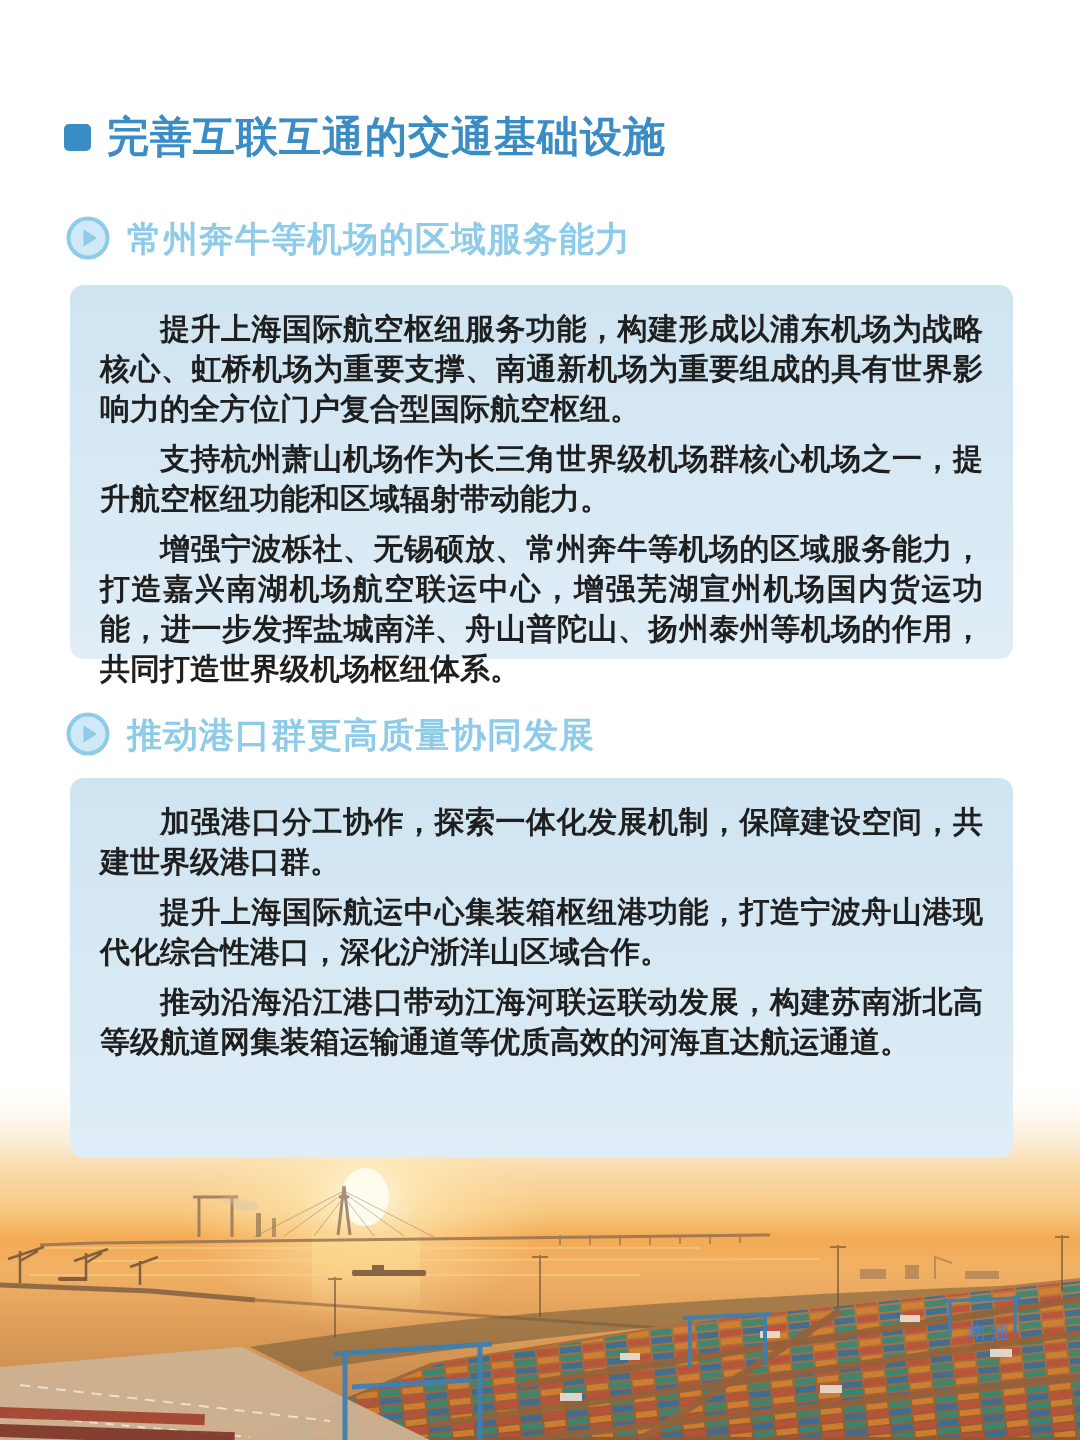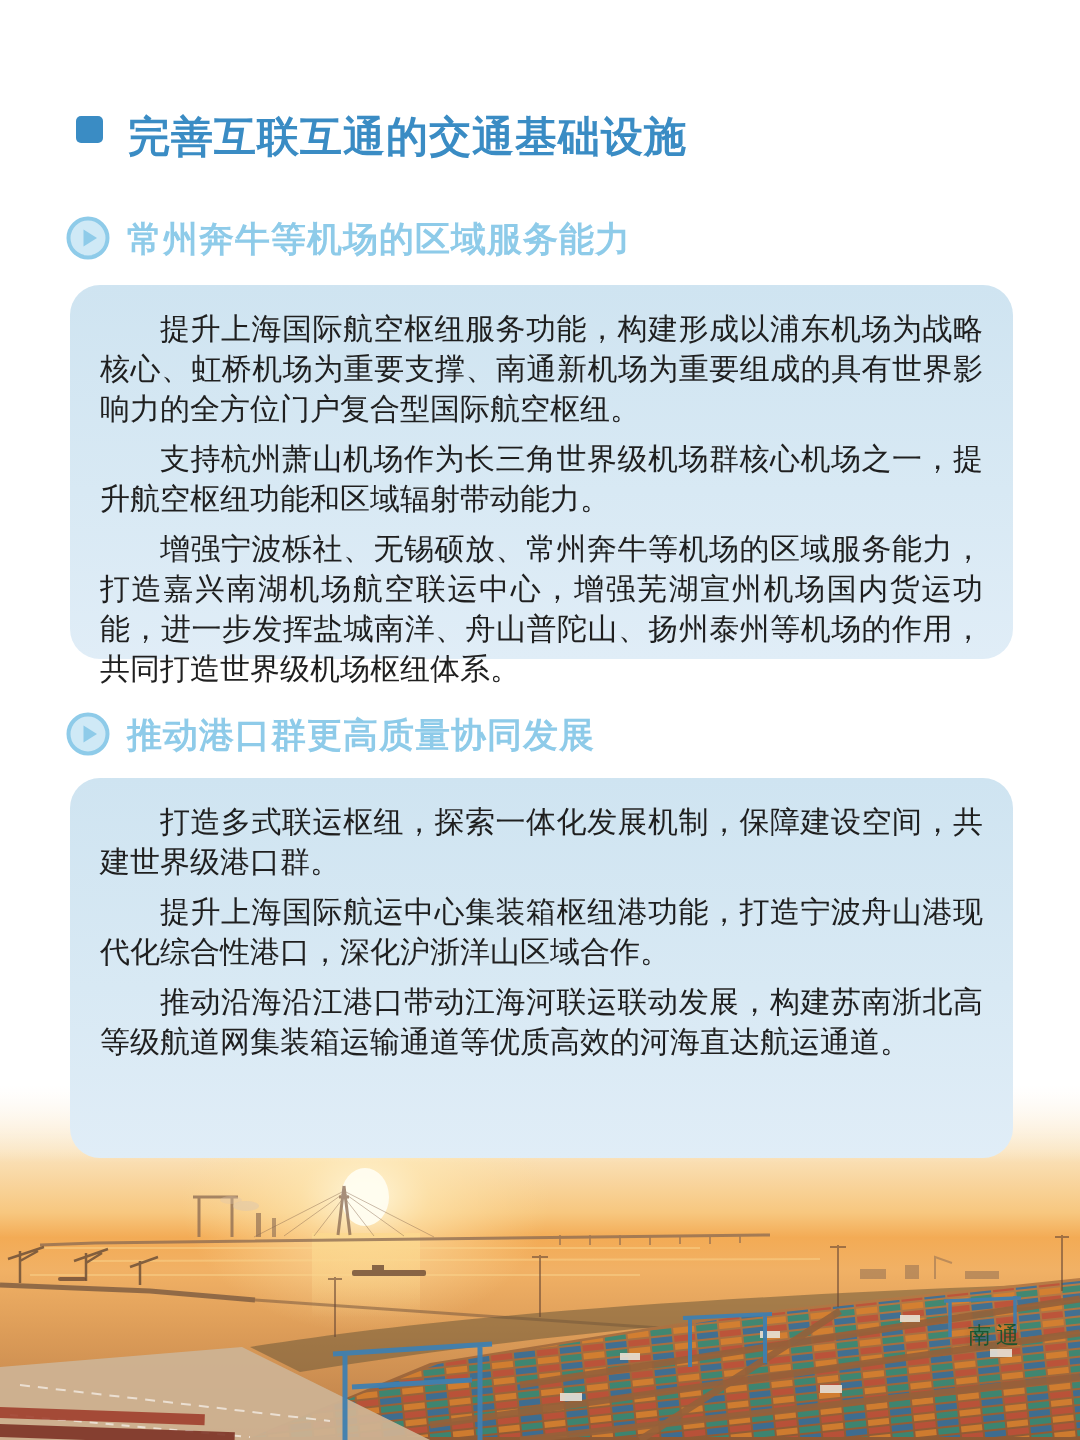--- a/index.html
+++ b/index.html
@@ -3,22 +3,22 @@
 <meta charset="utf-8">
 <style>
   html,body{margin:0;padding:0;}
   body{
     width:1080px;height:1440px;position:relative;background:#ffffff;
     font-family:"Liberation Sans","DejaVu Sans",sans-serif;
     overflow:hidden;
   }
   
   .page-title{
-    position:absolute;left:76px;top:116px;
-    display:flex;align-items:flex-start;gap:25px;
+    position:absolute;left:64px;top:116px;
+    display:flex;align-items:center;gap:16px;
   }
   .title-square{
     width:27px;height:27px;border-radius:5px;background:#3a8cc4;flex:0 0 auto;
   }
   .page-title .t{
     font-family:"Liberation Serif","DejaVu Serif",serif;
     font-size:42px;font-weight:700;color:#3a8cc4;letter-spacing:1px;
     line-height:1;white-space:nowrap;
   }
   .section-heading{
@@ -26,44 +26,44 @@
   }
   .section-heading .h{
     font-size:35px;font-weight:700;color:#8ecbe9;letter-spacing:1px;
     line-height:1;white-space:nowrap;
   }
   .play-icon{width:44px;height:44px;flex:0 0 auto;}
   #sec1-heading{top:216px;}
   #sec2-heading{top:712px;}
   
   .info-box{
-    position:absolute;left:70px;width:943px;border-radius:30px;
+    position:absolute;left:70px;width:943px;border-radius:14px;
     background:linear-gradient(180deg,#cfe4f1 0%,#d8e9f4 55%,#e0edf7 100%);
-    padding:24px 30px 20px 30px;box-sizing:border-box;z-index:2;
+    padding:24px 30px 20px 30px;box-sizing:border-box;z-index:2;font-weight:bold;
   }
   #box1{top:285px;height:374px;}
   #box2{top:778px;height:380px;}
   .info-box p{
     margin:0;font-size:30px;line-height:40px;color:#1f1f1f;
     text-indent:2em;text-align:justify;
   }
   .info-box p + p{margin-top:10px;}
   
   .photo{
     position:absolute;left:0;top:1085px;width:1080px;height:355px;z-index:1;
   }
   .photo-svg{position:absolute;left:0;top:0;width:100%;height:100%;display:block;}
   .photo-fade{
     position:absolute;left:0;top:0;width:100%;height:78px;
     background:linear-gradient(180deg,#ffffff 0%,rgba(255,255,255,0) 100%);
   }
   .watermark{
     position:absolute;left:968px;top:1320px;z-index:3;
     font-family:"Liberation Serif","DejaVu Serif",serif;
-    font-size:23px;color:#14532d;letter-spacing:5px;opacity:.92;
+    font-size:18px;color:#3b82f6;letter-spacing:5px;opacity:.92;
     text-shadow:0 0 6px rgba(120,70,30,.45);white-space:nowrap;
   }
 </style>
 </head>
 <body>
 
 <div class="page-title">
   <span class="title-square"></span>
   <span class="t">完善互联互通的交通基础设施</span>
 </div>
@@ -84,21 +84,21 @@
 
 <div class="section-heading" id="sec2-heading">
   <svg class="play-icon" viewBox="0 0 44 44">
     <circle cx="22" cy="22" r="19.5" fill="#cfe9f6" stroke="#8ecbe9" stroke-width="4"></circle>
     <path d="M17.5 13.5 L31 22 L17.5 30.5 Z" fill="#8ecbe9"></path>
   </svg>
   <span class="h">推动港口群更高质量协同发展</span>
 </div>
 
 <div class="info-box" id="box2">
-  <p>打造多式联运枢纽，探索一体化发展机制，保障建设空间，共建世界级港口群。</p>
+  <p>加强港口分工协作，探索一体化发展机制，保障建设空间，共建世界级港口群。</p>
   <p>提升上海国际航运中心集装箱枢纽港功能，打造宁波舟山港现代化综合性港口，深化沪浙洋山区域合作。</p>
   <p>推动沿海沿江港口带动江海河联运联动发展，构建苏南浙北高等级航道网集装箱运输通道等优质高效的河海直达航运通道。</p>
 </div>
 
 <div class="photo">
   <svg class="photo-svg" viewBox="0 0 1080 355" preserveAspectRatio="none">
     <defs>
       <linearGradient id="skyg" x1="0" y1="0" x2="0" y2="1">
         <stop offset="0" stop-color="#fdf5e9"></stop>
         <stop offset="0.18" stop-color="#fae4bf"></stop>

